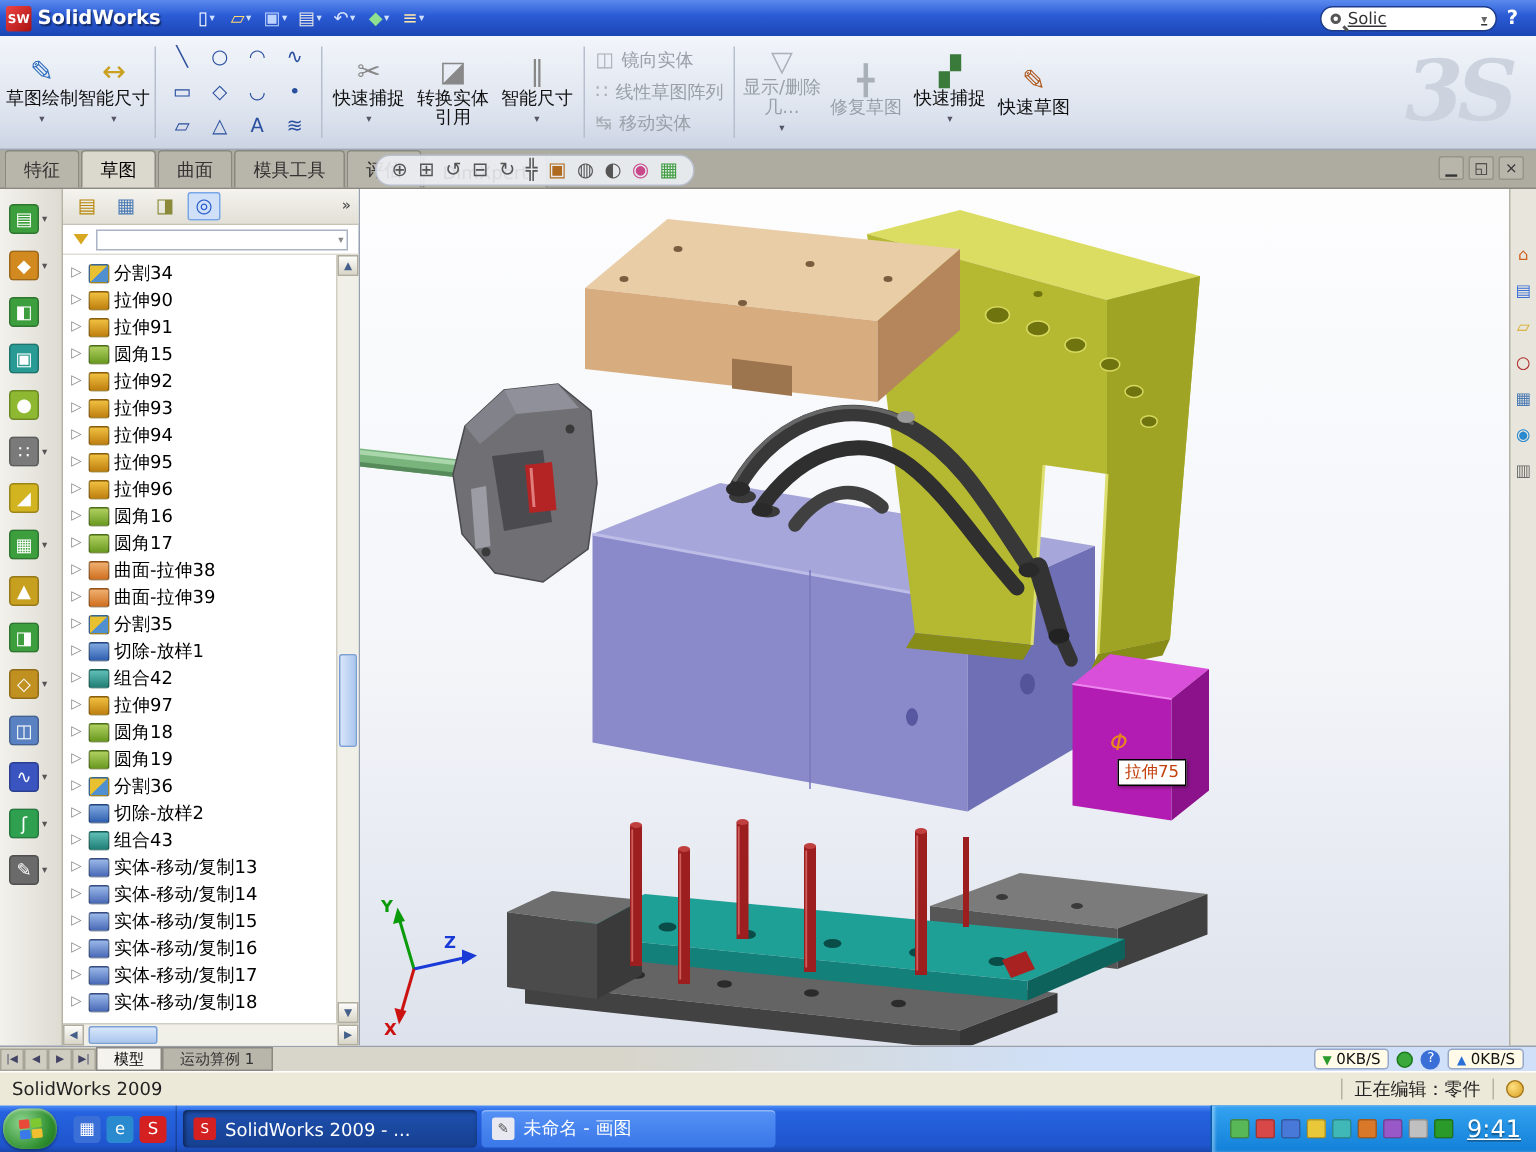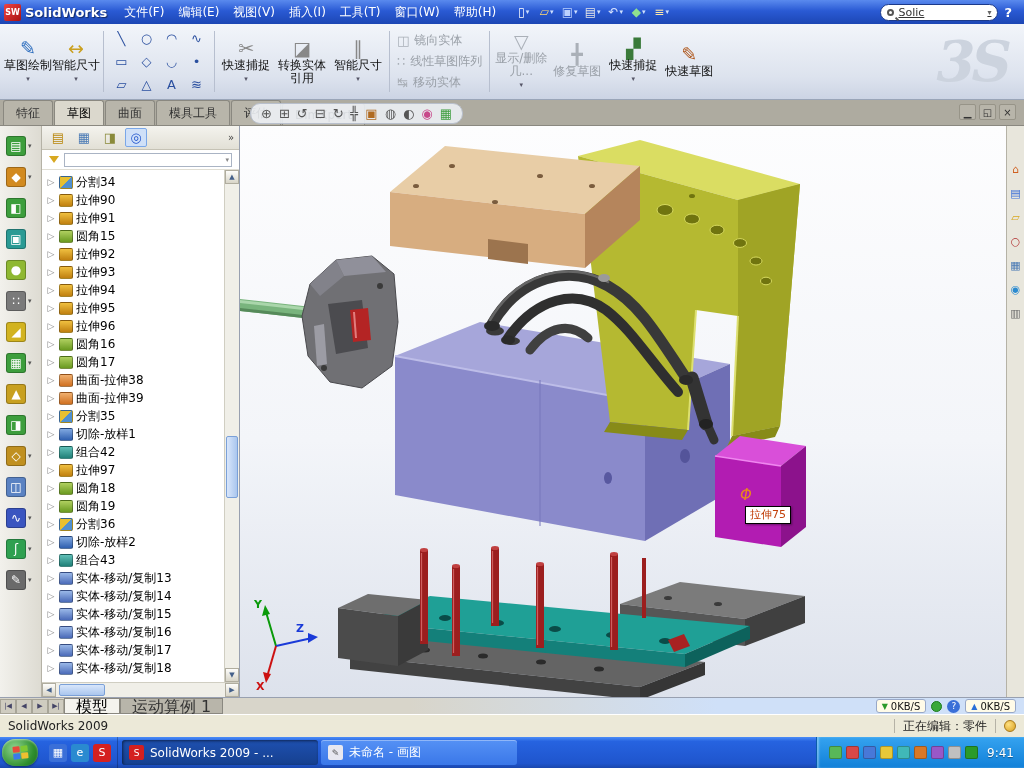--- a/index.html
+++ b/index.html
@@ -87,21 +87,21 @@
   .viewport { flex:1; position:relative; background:linear-gradient(180deg,#fdfdfe 0%,#f3f5f9 55%,#dde2ec 100%); overflow:hidden; }
   .viewport svg { position:absolute; inset:0; }
   .tooltip { position:absolute; left:505px; top:380px; background:#ffffff; border:1px solid #000; padding:0 4px; font-size:11px; line-height:16px; color:#c2410c; box-shadow:1px 1px 2px rgba(0,0,0,.4); white-space:nowrap; }
 
   .rightstrip { width:18px; background:#e8e6dc; border-left:1px solid #b5b2a6; display:flex; flex-direction:column; align-items:center; padding-top:36px; gap:9px; flex:none; }
   .rs-icon { width:15px; height:15px; display:flex; align-items:center; justify-content:center; font-size:11px; }
 
   
   .bottombar { height:17px; background:linear-gradient(90deg,#d8d5ca 0%,#d8d5ca 40%,#cfe0f8 70%,#cfe0f8 100%); border-top:1px solid #98a0b0; display:flex; align-items:center; flex:none; }
   .navbtn { width:16px; height:15px; display:flex; align-items:center; justify-content:center; font-size:7px; color:#446; background:#cfccc0; border:1px solid #a8a598; flex:none; }
-  .btab { padding:0 11px; height:16px; line-height:15px; font-size:16px; background:#b8b5aa; border:1px solid #8a8880; color:#333; white-space:nowrap;text-align:right; }
+  .btab { padding:0 11px; height:16px; line-height:15px; font-size:10px; background:#b8b5aa; border:1px solid #8a8880; color:#333; white-space:nowrap;text-align:right; }
   .btab[data-active="true"] { background:#f4f3ee; color:#000; }
   .netarea { margin-left:auto; display:flex; align-items:center; gap:5px; padding-right:8px; }
   .badge { display:flex; align-items:center; gap:3px; background:#fffbe8; border:1px solid #98a8c8; border-radius:3px; height:14px; padding:0 5px; font-size:10px; color:#111; }
   .barrow-dn { color:#2a9a2a; font-size:8px; } .barrow-up { color:#2a6fd8; font-size:8px; }
   .okdot { width:11px; height:11px; border-radius:50%; background:#3aa83a; border:1px solid #1d7a1d; }
   .qmark { width:13px; height:13px; border-radius:50%; background:#3a6fd8; color:#fff; font-size:9px; display:flex; align-items:center; justify-content:center; }
 
   
   .statusbar { height:23px; background:#ece9d8; border-top:1px solid #fff; display:flex; align-items:center; padding:0 8px; color:#222; flex:none; }
   .st-right { margin-left:auto; display:flex; align-items:center; gap:8px; }
@@ -115,47 +115,30 @@
   .flag span { border-radius:1px; }
   .ql { display:flex; align-items:center; gap:4px; padding:0 6px; border-right:1px solid rgba(0,0,0,.25); height:100%; }
   .ql-icon { width:18px; height:18px; border-radius:3px; display:flex; align-items:center; justify-content:center; color:#fff; font-size:11px; }
   .tasks { display:flex; align-items:center; gap:3px; padding:0 4px; }
   .task { width:196px; height:25px; border-radius:3px; display:flex; align-items:center; gap:6px; padding:0 7px; color:#fff; font-size:12px; white-space:nowrap; overflow:hidden; }
   .task[data-active="true"] { background:linear-gradient(180deg,#1e50b0,#16408f); box-shadow:inset 1px 1px 3px rgba(0,0,0,.55); }
   .task[data-active="false"] { background:linear-gradient(180deg,#5591f5,#3a77e8); box-shadow:inset 0 1px 0 rgba(255,255,255,.35); }
   .task-icon { width:15px; height:15px; border-radius:2px; flex:none; display:flex; align-items:center; justify-content:center; font-size:9px; color:#fff; }
   .tray { margin-left:auto; height:100%; display:flex; align-items:center; gap:4px; padding:0 10px 0 12px; background:linear-gradient(180deg,#35a3f0,#1180d8); border-left:1px solid #0a5cab; box-shadow:inset 2px 0 2px rgba(255,255,255,.35); }
   .tray-icon { width:13px; height:13px; border-radius:2px; border:1px solid rgba(0,0,0,.25); }
-  .clock { color:#fff; font-size:12px; margin-left:5px; text-shadow:0 1px 1px rgba(0,0,0,.4); }
+  .clock { color:#fff; font-size:16px; margin-left:5px; text-shadow:0 1px 1px rgba(0,0,0,.4);text-decoration:underline; }
 </style>
 </head>
 <body>
 
 <div class="screen">
 
   <div class="titlebar">
     <div class="sw-logo">SW</div>
     <span class="appname">SolidWorks</span>
-    <div class="menus">
-
-        <span class="menu-item">文件(F)</span>
-
-        <span class="menu-item">编辑(E)</span>
-
-        <span class="menu-item">视图(V)</span>
-
-        <span class="menu-item">插入(I)</span>
-
-        <span class="menu-item">工具(T)</span>
-
-        <span class="menu-item">窗口(W)</span>
-
-        <span class="menu-item">帮助(H)</span>
-
-    </div>
     <div class="qicons">
 
         <span class="qi" style="color:#ffffff">
           <span>▯</span>
           <small>▾</small>
         </span>
 
         <span class="qi" style="color:#ffd870">
           <span>▱</span>
           <small>▾</small>

